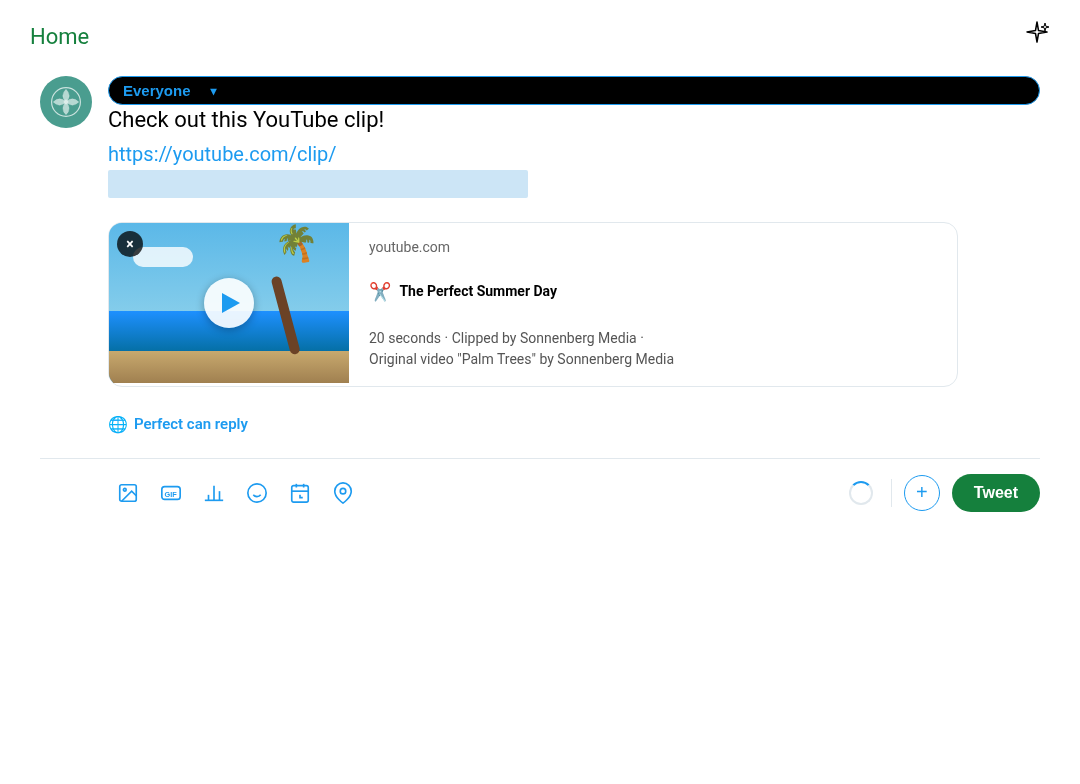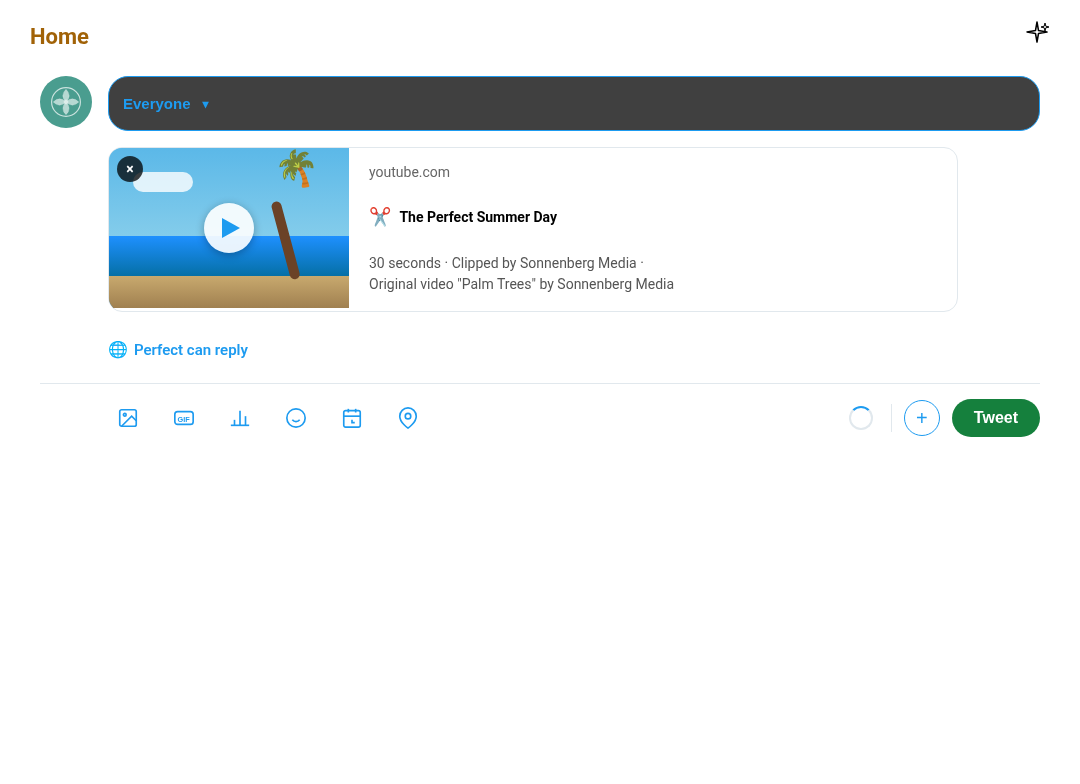--- a/index.html
+++ b/index.html
@@ -22,22 +22,22 @@
 
     
     .header {
       display: flex;
       justify-content: space-between;
       align-items: center;
       margin-bottom: 24px;
     }
     .header-title {
       font-size: 22px;
-      font-weight: 700;
-      color: #a16207;
+      font-weight: 400;
+      color: #15803d;
     }
     .sparkle-icon {
       font-size: 24px;
       color: #000;
       cursor: pointer;
     }
 
     
     .composer {
       display: flex;
@@ -67,29 +67,29 @@
     .avatar svg {
       width: 32px;
       height: 32px;
       fill: rgba(255,255,255,0.7);
     }
 
     
     .everyone-btn {
       display: inline-flex;
       align-items: center;
-      gap: 12px;
+      gap: 20px;
       border: 1.5px solid #1d9bf0;
       border-radius: 20px;
-      padding: 18px 14px;
+      padding: 5px 14px;
       color: #1d9bf0;
       font-size: 15px;
       font-weight: 600;
       cursor: pointer;
-      background: #404040;
+      background: #000000;
     }
     .chevron-down {
       font-size: 12px;
     }
 
     
     .tweet-content {
       flex: 1;
       display: flex;
       flex-direction: column;
@@ -291,21 +291,21 @@
       align-items: center;
       justify-content: space-between;
       margin-top: 24px;
       padding-top: 14px;
       border-top: 1px solid #e1e8ed;
     }
 
     .toolbar-left {
       display: flex;
       align-items: center;
-      gap: 16px;
+      gap: 3px;
       margin-left: 68px;
     }
 
     .toolbar-icon-btn {
       width: 40px;
       height: 40px;
       border-radius: 50%;
       display: flex;
       align-items: center;
       justify-content: center;
@@ -411,20 +411,25 @@
         </svg>
       </div>
 
       <div class="tweet-content">
 
         <button class="everyone-btn">
           <span>Everyone</span>
           <span class="chevron-down">▾</span>
         </button>
 
+        <div class="tweet-text-area">
+          <div class="tweet-text-main">Check out this YouTube clip!</div>
+          <a class="tweet-link" href="#">https://youtube.com/clip/</a>
+          <div class="selection-highlight"></div>
+        </div>
 
         <div class="yt-card" style="margin-left:0;">
           <div class="yt-thumbnail">
             <div class="palm-scene">
               <div class="sky"></div>
               <div class="clouds"></div>
               <div class="sea"></div>
               <div class="sand"></div>
               <div class="palm-trunk"></div>
               <div class="palm-leaves">🌴</div>
@@ -436,21 +441,21 @@
               <div class="play-triangle"></div>
             </div>
           </div>
           <div class="yt-info">
             <div class="yt-source">youtube.com</div>
             <div class="yt-title-row">
               <span class="scissors-icon">✂️</span>
               <span class="yt-title">The Perfect Summer Day</span>
             </div>
             <div class="yt-meta">
-              <span>30 seconds · Clipped by Sonnenberg Media ·</span><br>
+              <span>20 seconds · Clipped by Sonnenberg Media ·</span><br>
               <span>Original video "Palm Trees" by Sonnenberg Media</span>
             </div>
           </div>
         </div>
 
       </div>
     </div>
 
     <div class="reply-permission">
       <span class="globe-icon">🌐</span>

